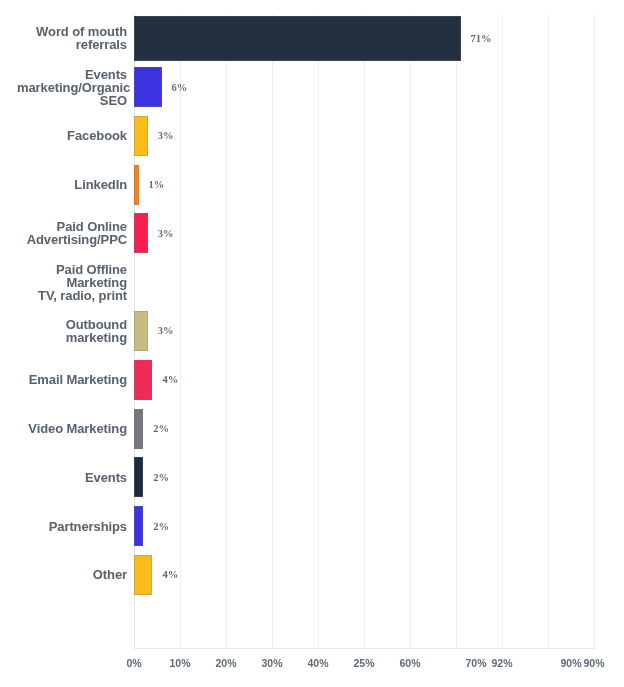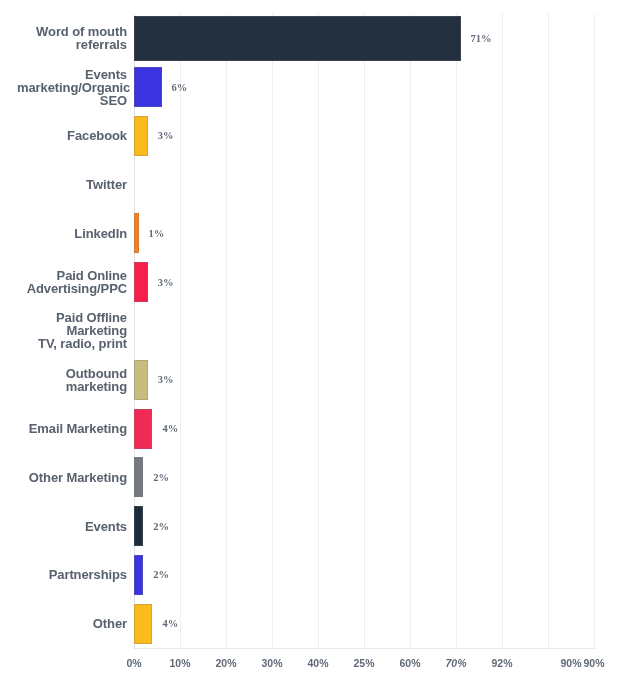--- a/index.html
+++ b/index.html
@@ -166,28 +166,20 @@
         <div class="cat-label" style="top: 17.8846px;">
           <div>Facebook</div>
         </div>
         <div class="bar-wrap" style="top: 4.38462px; height: 40px;">
           <div class="bar" style="width: 13.8px; background: rgb(251, 188, 27);"></div>
           <div class="bar-value">3%</div>
         </div>
       </div>
       <div class="row" style="height: 48.7692px;">
         <div class="cat-label" style="top: 17.8846px;">
-          <div>Twitter</div>
-        </div>
-        <div class="bar-wrap" style="top: 4.38462px; height: 40px;">
-          <div class="bar zero" style="width: 0px; background: rgb(255, 255, 255);"></div>
-        </div>
-      </div>
-      <div class="row" style="height: 48.7692px;">
-        <div class="cat-label" style="top: 17.8846px;">
           <div>LinkedIn</div>
         </div>
         <div class="bar-wrap" style="top: 4.38462px; height: 40px;">
           <div class="bar" style="width: 4.6px; background: rgb(247, 128, 30);"></div>
           <div class="bar-value">1%</div>
         </div>
       </div>
       <div class="row" style="height: 48.7692px; padding-left: 41px;">
         <div class="cat-label" style="top: 11.3846px;">
           <div>Paid Online</div>
@@ -222,21 +214,21 @@
         <div class="cat-label" style="top: 17.8846px;">
           <div>Email Marketing</div>
         </div>
         <div class="bar-wrap" style="top: 4.38462px; height: 40px;">
           <div class="bar" style="width: 18.4px; background: rgb(239, 42, 84);"></div>
           <div class="bar-value">4%</div>
         </div>
       </div>
       <div class="row" style="height: 48.7692px;">
         <div class="cat-label" style="top: 17.8846px;">
-          <div>Other Marketing</div>
+          <div>Video Marketing</div>
         </div>
         <div class="bar-wrap" style="top: 4.38462px; height: 40px;">
           <div class="bar" style="width: 9.2px; background: rgb(117, 121, 127);"></div>
           <div class="bar-value">2%</div>
         </div>
       </div>
       <div class="row" style="height: 48.7692px;">
         <div class="cat-label" style="top: 17.8846px;">
           <div>Events</div>
         </div>
@@ -266,19 +258,19 @@
     </div>
 
   <div class="x-ticks" id="x-ticks">
       <div class="x-tick" style="left: 134px;">0%</div>
       <div class="x-tick" style="left: 180px;">10%</div>
       <div class="x-tick" style="left: 226px;">20%</div>
       <div class="x-tick" style="left: 272px;">30%</div>
       <div class="x-tick" style="left: 318px;">40%</div>
       <div class="x-tick" style="left: 364px;">25%</div>
       <div class="x-tick" style="left: 410px;">60%</div>
-      <div class="x-tick" style="left: 456px; font-style: italic;">70%</div>
+      <div class="x-tick" style="left: 476px;">70%</div>
       <div class="x-tick" style="left: 502px;">92%</div>
       <div class="x-tick" style="left: 551px; padding-left: 40px;">90%</div>
       <div class="x-tick" style="left: 594px;">90%</div>
     </div>
 
 </div>
 
 </body></html>

